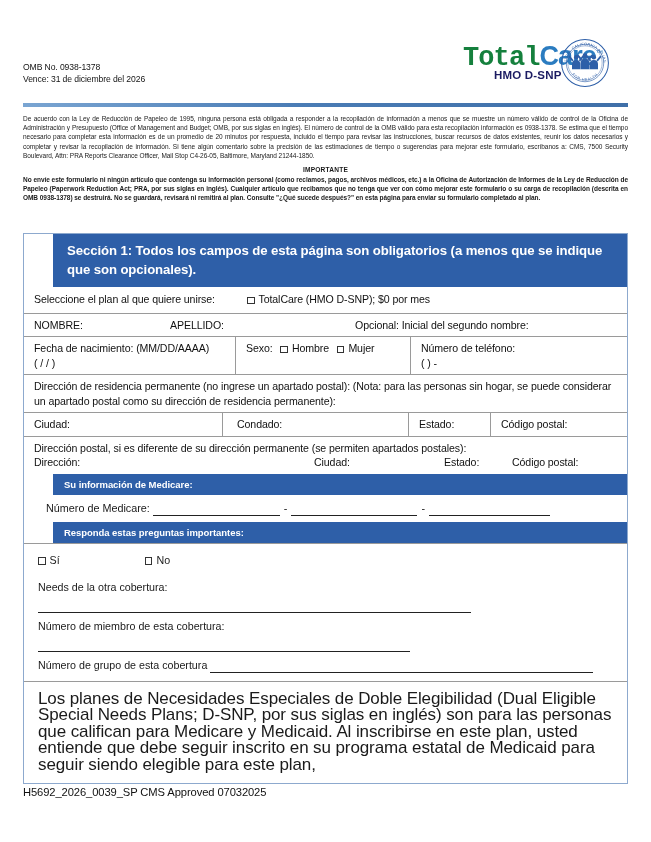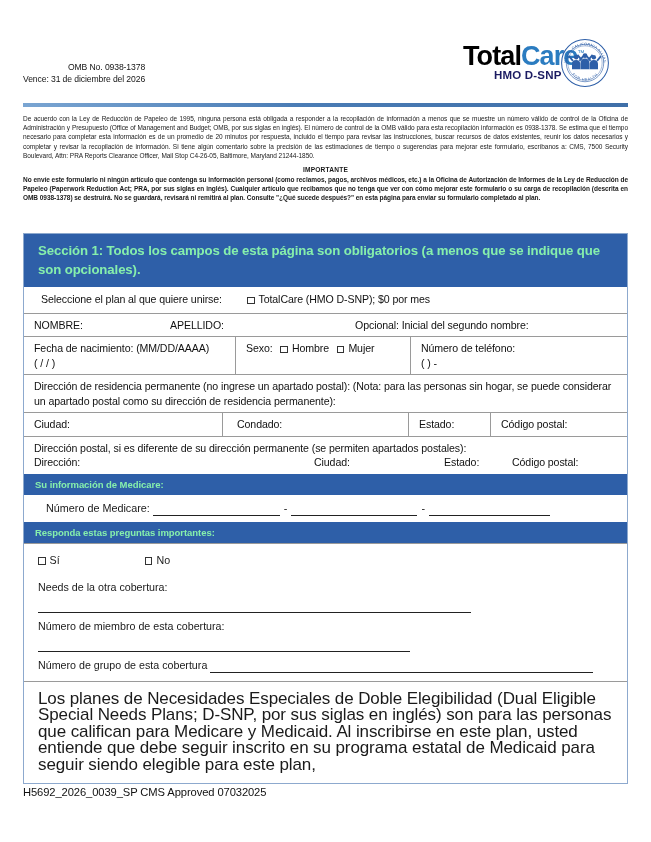--- a/index.html
+++ b/index.html
@@ -31,39 +31,39 @@
   }
   .omb-block {
     position: absolute;
     left: 23px;
     top: 62px;
     font-size: 8.6px;
     line-height: 11.5px;
     color: #141414;
     letter-spacing: -0.1px;
   }
-  .omb-block div { white-space: nowrap; text-align: right; }
+  .omb-block div { white-space: nowrap; }
 
   .logo-wrap {
     position: absolute;
     left: 463px;
     top: 39px;
     width: 172px;
     height: 56px;
   }
   .logo-word {
     position: absolute;
     left: 0; top: 0;
     font-size: 27px;
     font-weight: bold;
     letter-spacing: -0.9px;
     line-height: 27px;
     white-space: nowrap;
   }
-  .logo-total { color: #000000; }
+  .logo-total { color: #15803d; font-family: Liberation Mono, monospace; }
   .logo-care  { color: #2b7cc0; font-weight: bold; }
   .logo-tm {
     font-size: 7px;
     vertical-align: super;
     color: #2b7cc0;
     font-weight: normal;
   }
   .logo-sub {
     position: absolute;
     left: 31px;
@@ -125,23 +125,24 @@
     left: 23px;
     top: 233px;
     width: 605px;
     border: 1px solid #8da9ce;
     box-sizing: border-box;
     background: #fff;
   }
 
   .band {
     background: #2e5fa8;
-    color: #86efac;
+    color: #ffffff;
     font-weight: bold;
     box-sizing: border-box;
+    margin-left: 29px;
   }
   .band-section1 {
     font-size: 13.2px;
     line-height: 19px;
     padding: 7px 12px 8px 14px;
     letter-spacing: -0.1px;
   }
   .band-small {
     font-size: 9.5px;
     line-height: 13px;
@@ -159,21 +160,21 @@
     box-sizing: border-box;
     padding: 4px 8px 4px 10px;
     font-size: 10.6px;
     line-height: 14.5px;
     letter-spacing: -0.1px;
     color: #111;
   }
   .cell + .cell { border-left: 1px solid #9a9a9a; }
 
   .plan-row .cell { padding: 5px 8px 6px 10px; }
-  .plan-label { width: 213px; text-align: center; }
+  .plan-label { width: 213px; }
   .plan-option { flex: 1; border-left: none !important; padding-left: 34px; }
 
   .name-row .cell { width: 100%; }
   .name-inner { display: flex; width: 100%; }
   .name-nombre  { width: 136px; }
   .name-apellido { width: 185px; }
   .name-initial { flex: 1; }
 
   .dob-row .dob   { width: 211px; }
   .dob-row .sexo  { width: 175px; }

